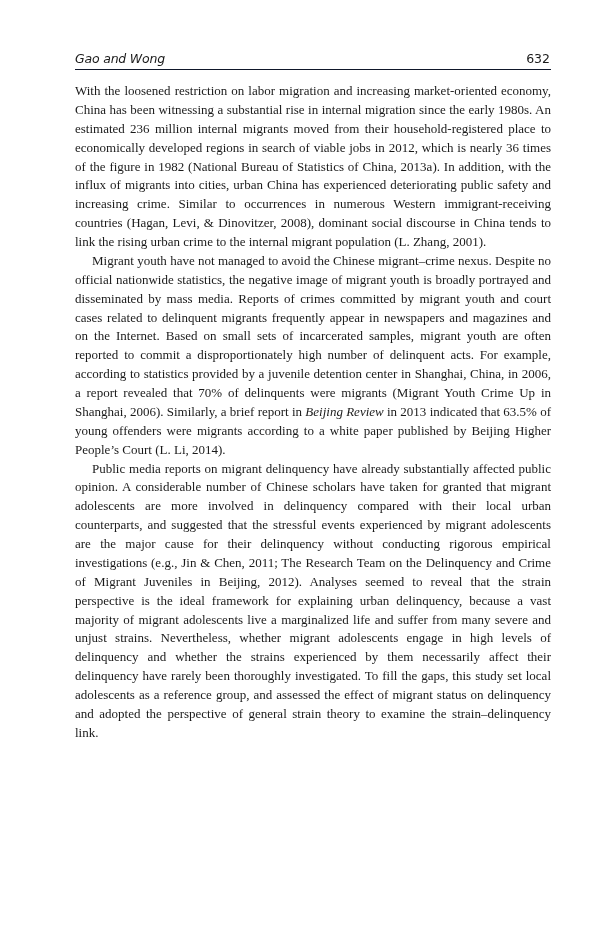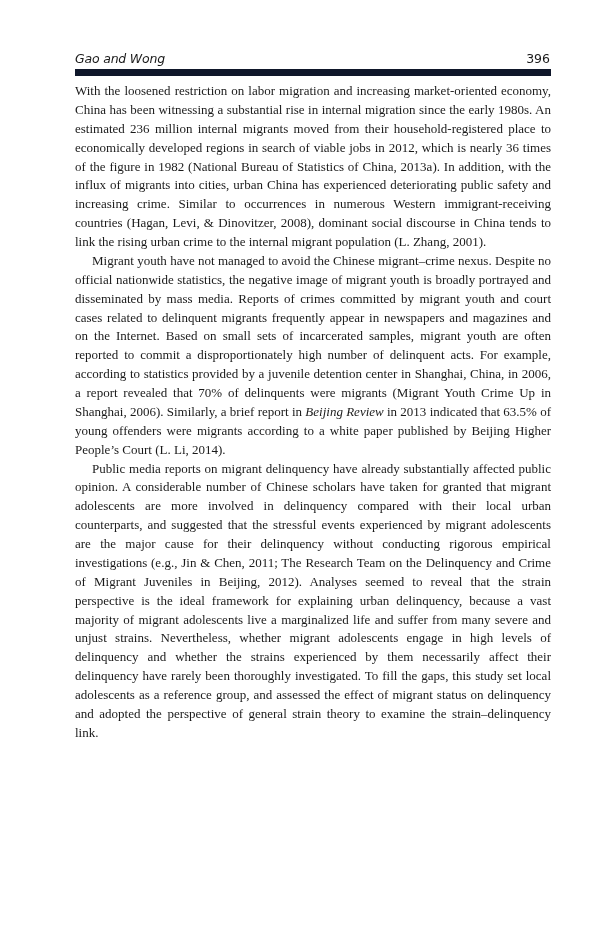--- a/index.html
+++ b/index.html
@@ -19,21 +19,21 @@
       left: 75px;
       top: 0;
       width: 476px;
     }
     .running-head {
       position: absolute;
       top: 50px;
       left: 0;
       width: 476px;
       height: 19px;
-      border-bottom: 7px solid #0f172a;
+      border-bottom: 1px solid #0f172a;
       font-family: "DejaVu Sans", "Liberation Sans", sans-serif;
       font-size: 12.5px;
       line-height: 18px;
     }
     .running-head .authors {
       position: absolute;
       left: 0;
       top: 0;
       font-style: italic;
       font-weight: normal;
@@ -66,21 +66,21 @@
     .body-text .italic {
       font-style: italic;
     }
   </style>
 </head>
 <body>
 
 <div class="page">
   <div class="running-head">
     <span class="authors">Gao and Wong</span>
-    <span class="page-number">396</span>
+    <span class="page-number">632</span>
   </div>
 
   <div class="body-text">
     <p>With the loosened restriction on labor migration and increasing market-oriented economy, China has been witnessing a substantial rise in internal migration since the early 1980s. An estimated 236 million internal migrants moved from their household-registered place to economically developed regions in search of viable jobs in 2012, which is nearly 36 times of the figure in 1982 (National Bureau of Statistics of China, 2013a). In addition, with the influx of migrants into cities, urban China has experienced deteriorating pub­lic safety and increasing crime. Similar to occurrences in numerous Western immigrant-receiving countries (Hagan, Levi, &amp; Dinovitzer, 2008), dominant social discourse in China tends to link the rising urban crime to the internal migrant population (L. Zhang, 2001).</p>
     <p class="indent"><span>Migrant youth have not managed to avoid the Chinese migrant–crime nexus. Despite no official nationwide statistics, the negative image of migrant youth is broadly portrayed and disseminated by mass media. Reports of crimes committed by migrant youth and court cases related to delinquent migrants frequently appear in newspapers and magazines and on the Internet. Based on small sets of incarcerated samples, migrant youth are often reported to commit a disproportionately high number of delinquent acts. For example, according to statistics provided by a juvenile detention center in Shanghai, China, in 2006, a report revealed that 70% of delinquents were migrants (Migrant Youth Crime Up in Shanghai, 2006). Similarly, a brief report in </span><span class="italic">Beijing Review</span><span> in 2013 indicated that 63.5% of young offenders were migrants according to a white paper published by Beijing Higher People’s Court (L. Li, 2014).</span></p>
     <p class="indent">Public media reports on migrant delinquency have already substantially affected public opinion. A considerable number of Chinese scholars have taken for granted that migrant adolescents are more involved in delinquency compared with their local urban counterparts, and suggested that the stress­ful events experienced by migrant adolescents are the major cause for their delinquency without conducting rigorous empirical investigations (e.g., Jin &amp; Chen, 2011; The Research Team on the Delinquency and Crime of Migrant Juveniles in Beijing, 2012). Analyses seemed to reveal that the strain perspective is the ideal framework for explaining urban delinquency, because a vast majority of migrant adolescents live a marginalized life and suffer from many severe and unjust strains. Nevertheless, whether migrant adolescents engage in high levels of delinquency and whether the strains experienced by them necessarily affect their delinquency have rarely been thoroughly investigated. To fill the gaps, this study set local adolescents as a reference group, and assessed the effect of migrant status on delinquency and adopted the perspective of general strain theory to examine the strain–delinquency link.</p>
   </div>
 </div>
 
 </body></html>

